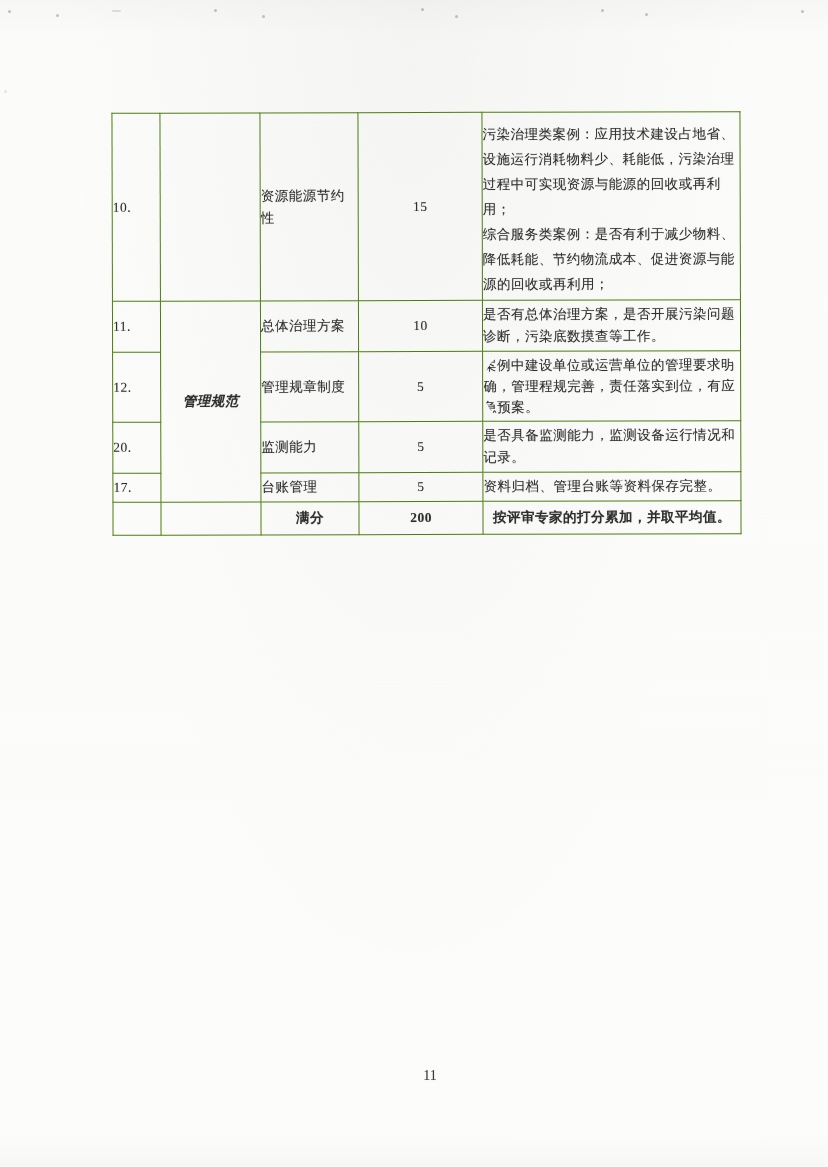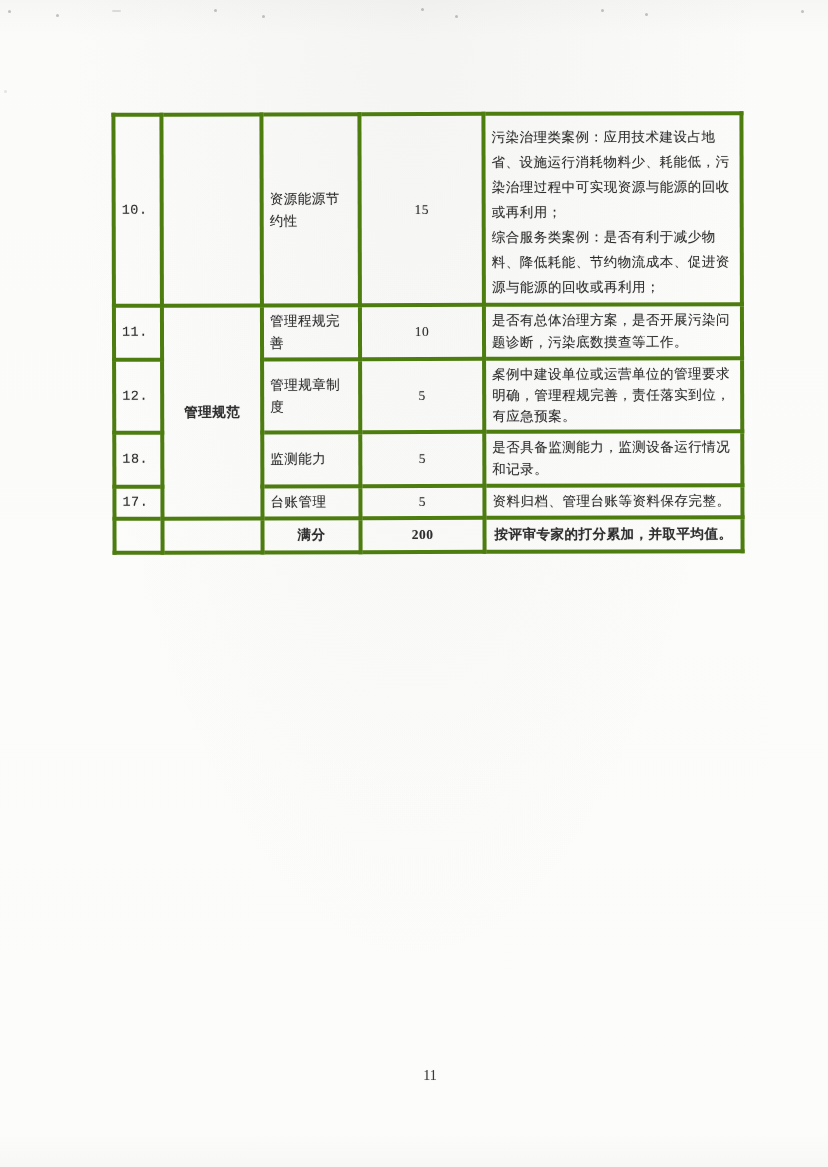--- a/index.html
+++ b/index.html
@@ -30,40 +30,41 @@
   .doc-table {
     position: absolute;
     left: 112px;
     top: 112px;
     width: 628px;
     border-collapse: collapse;
     table-layout: fixed;
     transform: rotate(-0.15deg);
   }
   .doc-table td {
-    border: 4px solid #4d7c0f;
+    border: 1px solid #4d7c0f;
     vertical-align: middle;
-    padding: 3px 6px;
+    padding: 3px 0;
     font-size: 13.5px;
     line-height: 22px;
     letter-spacing: 0.5px;
     text-shadow: 0 0 1px rgba(70,70,70,0.35);
     overflow: hidden;
   }
   .num-cell {
     padding-left: 9px;
     font-size: 13px;
-    font-family: Liberation Mono, monospace;
+    font-family: Liberation Serif, serif;
     margin-top: 37px;
   }
   .category-cell {
     text-align: center;
     font-size: 19px;
     font-weight: 600;
     letter-spacing: 2px;
+    font-style: italic;
   }
   .item-cell {
     padding: 4px 5px 4px 7px;
     word-break: break-all;
     line-height: 24px;
     letter-spacing: 1.5px;
   }
   .score-cell {
     text-align: center;
     font-size: 14px;
@@ -131,34 +132,34 @@
     <td class="score-cell">15</td>
     <td class="desc-cell tall">
       <div>污染治理类案例：应用技术建设占地省、设施运行消耗物料少、耗能低，污染治理过程中可实现资源与能源的回收或再利用；</div>
       <div>综合服务类案例：是否有利于减少物料、降低耗能、节约物流成本、促进资源与能源的回收或再利用；</div>
     </td>
   </tr>
 
   <tr class="r11">
     <td class="num-cell">11.</td>
     <td class="category-cell" rowspan="4">管理规范</td>
-    <td class="item-cell">管理程规完善</td>
+    <td class="item-cell">总体治理方案</td>
     <td class="score-cell">10</td>
     <td class="desc-cell">是否有总体治理方案，是否开展污染问题诊断，污染底数摸查等工作。</td>
   </tr>
 
   <tr class="r12">
     <td class="num-cell">12.</td>
     <td class="item-cell">管理规章制度</td>
     <td class="score-cell">5</td>
     <td class="desc-cell mid">案例中建设单位或运营单位的管理要求明确，管理程规完善，责任落实到位，有应急预案。</td>
   </tr>
 
   <tr class="r13">
-    <td class="num-cell">18.</td>
+    <td class="num-cell">20.</td>
     <td class="item-cell">监测能力</td>
     <td class="score-cell">5</td>
     <td class="desc-cell">是否具备监测能力，监测设备运行情况和记录。</td>
   </tr>
 
   <tr class="r14">
     <td class="num-cell">17.</td>
     <td class="item-cell">台账管理</td>
     <td class="score-cell">5</td>
     <td class="desc-cell">资料归档、管理台账等资料保存完整。</td>

